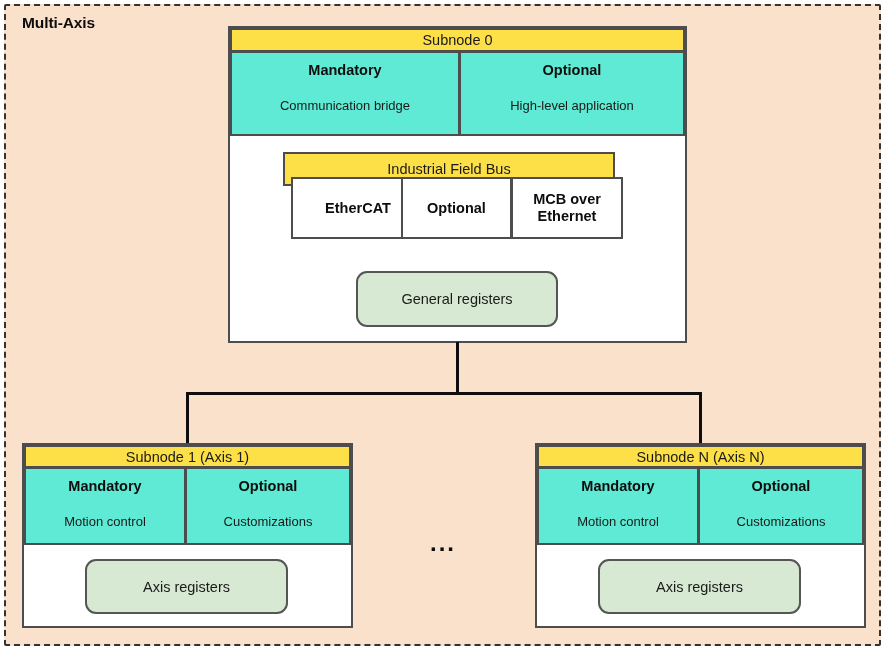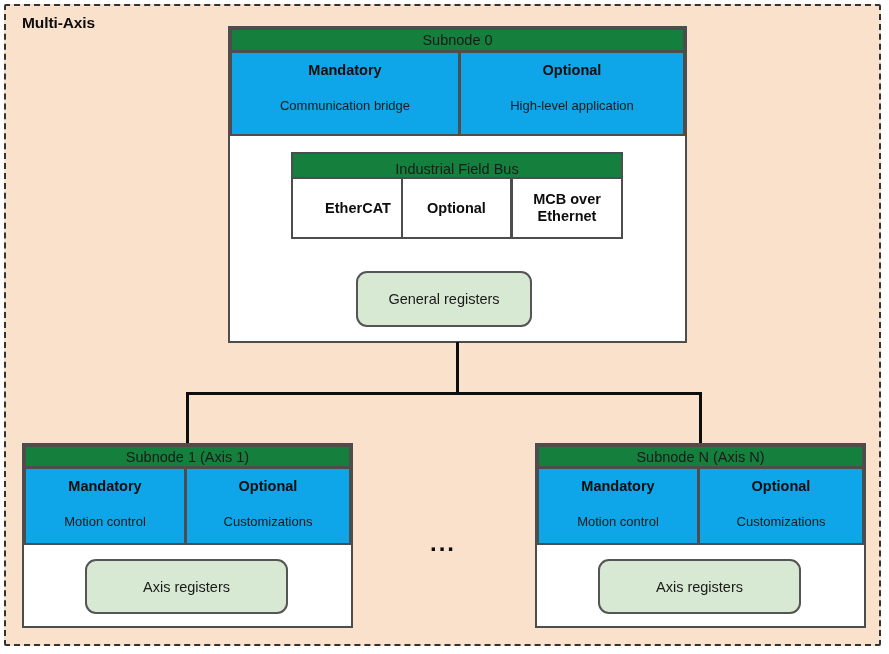--- a/index.html
+++ b/index.html
@@ -46,33 +46,33 @@
   
   .box {
     position: absolute;
     box-sizing: border-box;
     background: #ffffff;
     border: 2px solid #4d4d4d;
   }
   .hdr {
     position: absolute;
     box-sizing: border-box;
-    background: #15803d;
+    background: #fde047;
     border: 2px solid #4d4d4d;
     display: flex;
     align-items: center;
     justify-content: center;
     font-size: 14.5px;
     color: #1a1a1a;
     white-space: nowrap;
   }
   .cell {
     position: absolute;
     box-sizing: border-box;
-    background: #0ea5e9;
+    background: #5eead4;
     border: 2px solid #4d4d4d;
     display: flex;
     flex-direction: column;
     align-items: center;
     justify-content: flex-start;
     font-size: 14.5px;
     color: #1a1a1a;
   }
   .cell .cell-title {
     font-weight: bold;
@@ -150,38 +150,38 @@
   <div class="cell" style="left:230px; top:51px; width:230px; height:85px;">
     <div class="cell-title">Mandatory</div>
     <div class="cell-sub">Communication bridge</div>
   </div>
 
   <div class="cell" style="left:459px; top:51px; width:226px; height:85px;">
     <div class="cell-title">Optional</div>
     <div class="cell-sub">High-level application</div>
   </div>
 
-  <div class="hdr" style="left:291px; top:152px; width:332px; height:34px;">Industrial Field Bus</div>
+  <div class="hdr" style="left:283px; top:152px; width:332px; height:34px;">Industrial Field Bus</div>
 
   <div class="protocol" style="left:291px; top:177px; width:134px; height:62px;">
     <span>EtherCAT</span>
   </div>
 
   <div class="protocol" style="left:401px; top:177px; width:111px; height:62px;">
     <span>Optional</span>
   </div>
 
   <div class="protocol" style="left:511px; top:177px; width:112px; height:62px;">
     <div>
       <div>MCB over</div>
       <div>Ethernet</div>
     </div>
   </div>
 
-  <div class="reg" style="left:356px; top:271px; width:176px; height:56px;">General registers</div>
+  <div class="reg" style="left:356px; top:271px; width:202px; height:56px;">General registers</div>
 
   <div class="conn conn-v" style="left:456px; top:342px; width:3px; height:52px;"></div>
   <div class="conn conn-h" style="left:186px; top:392px; width:516px; height:3px;"></div>
   <div class="conn conn-v" style="left:186px; top:392px; width:3px; height:52px;"></div>
   <div class="conn conn-v" style="left:699px; top:392px; width:3px; height:52px;"></div>
 
   <div class="box" style="left:22px; top:443px; width:331px; height:185px;"></div>
 
   <div class="hdr" style="left:24px; top:445px; width:327px; height:23px;">Subnode 1 (Axis 1)</div>
 

